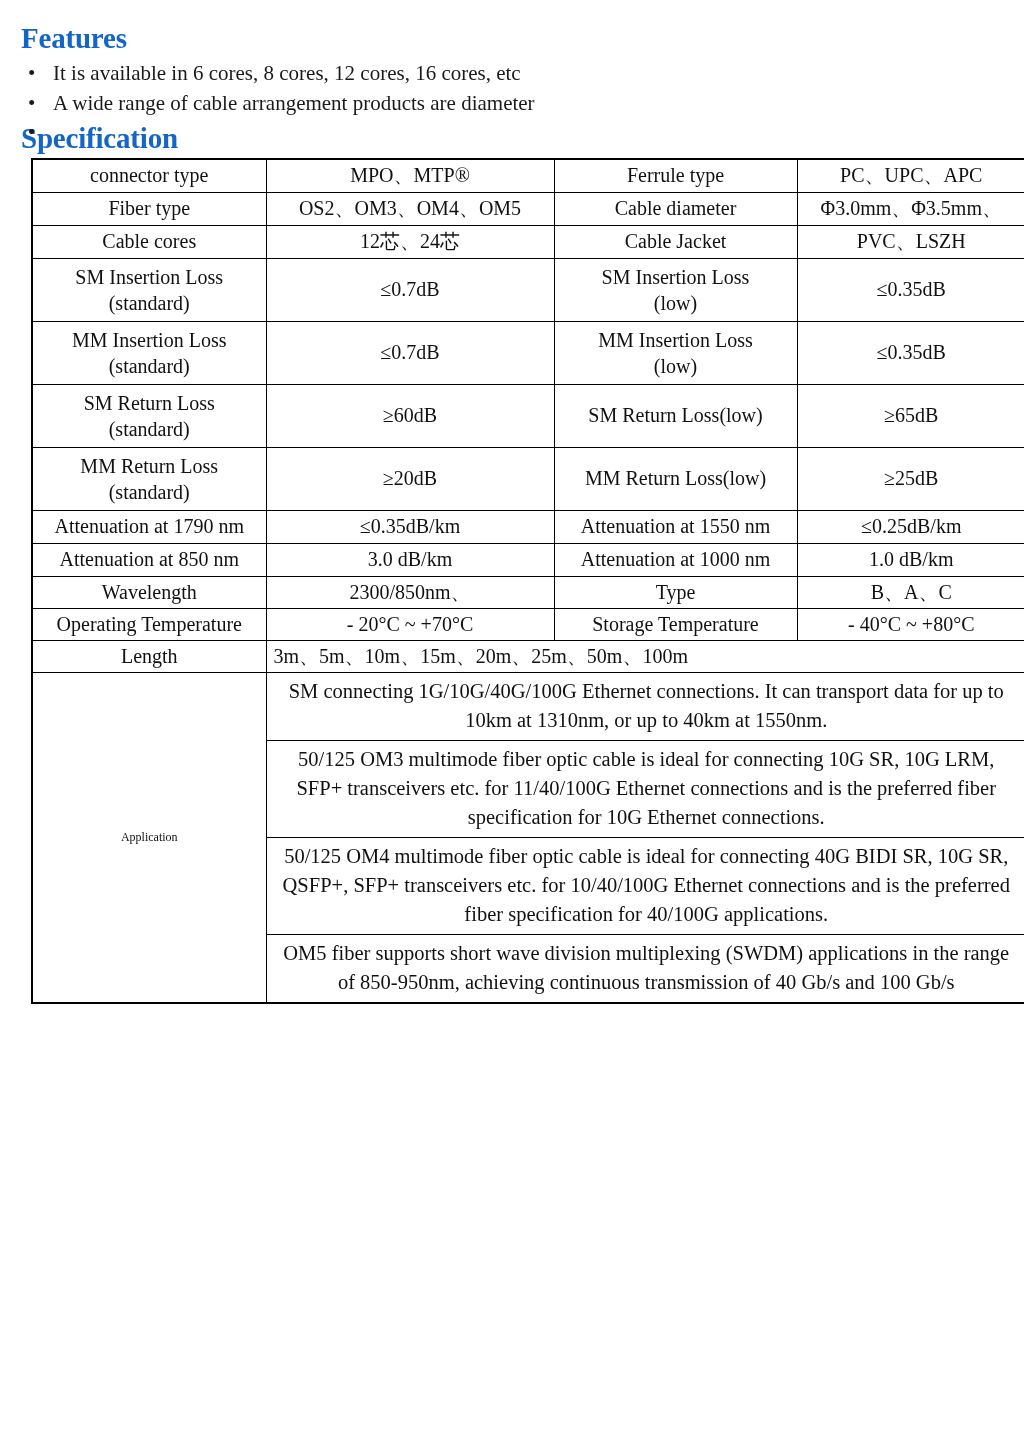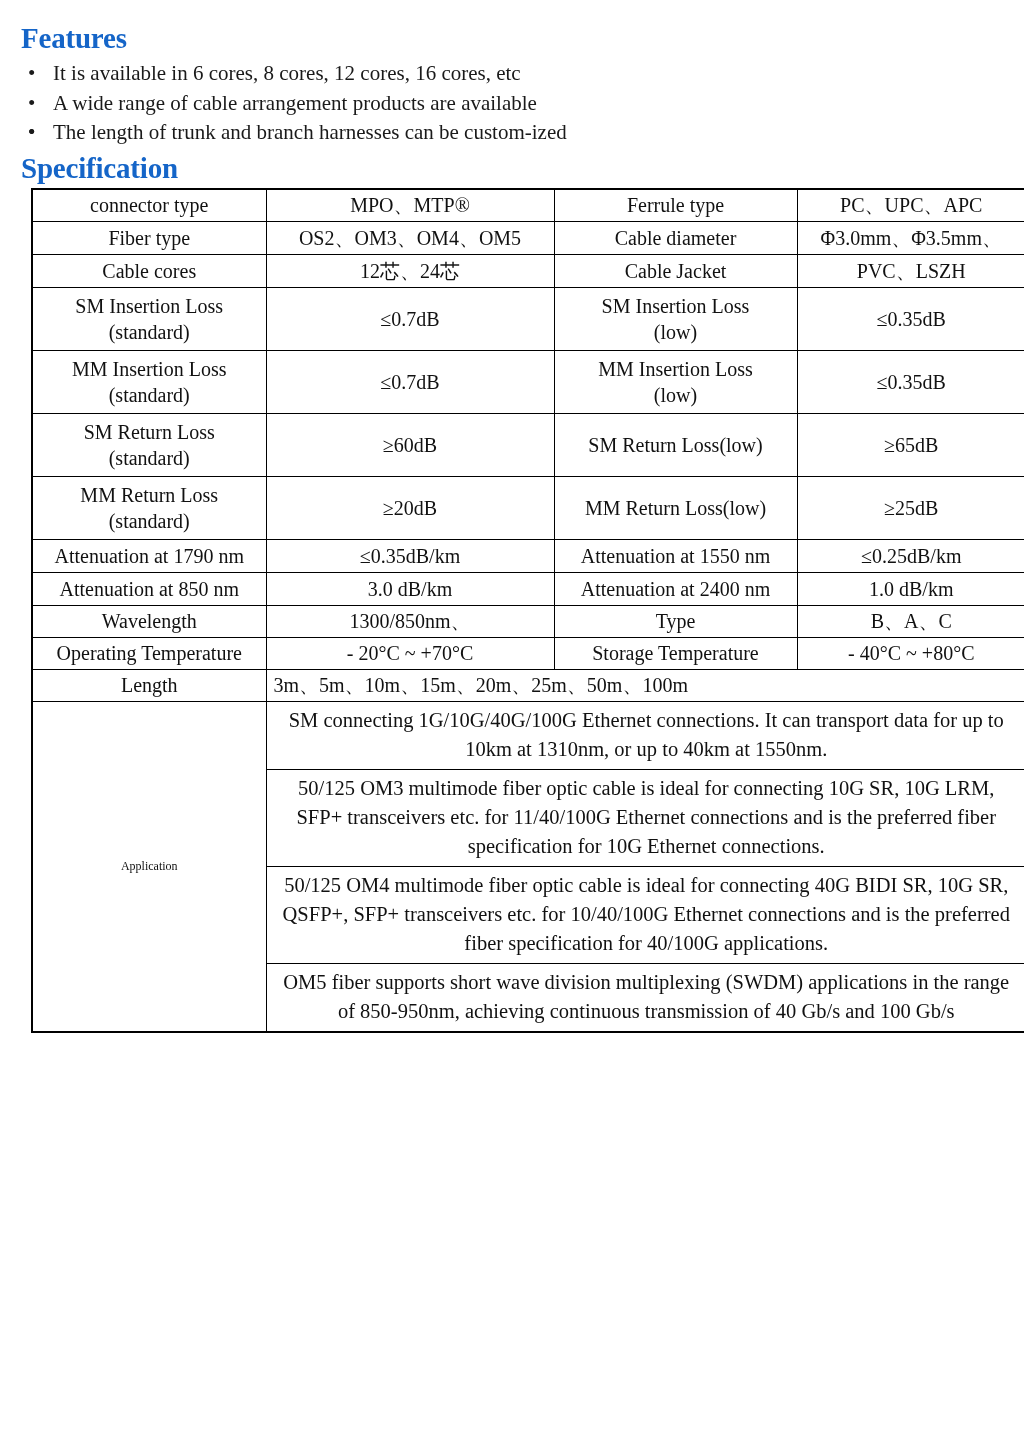--- a/index.html
+++ b/index.html
@@ -102,28 +102,27 @@
 
   <h1 class="section-heading" id="features-heading">Features</h1>
 
   <ul class="feature-list">
     <li class="feature-item">
       <span class="bullet">•</span>
       <span>It is available in 6 cores, 8 cores, 12 cores, 16 cores, etc</span>
     </li>
     <li class="feature-item">
       <span class="bullet">•</span>
-      <span>A wide range of cable arrangement products are available</span>
-    </li>
-    <li class="feature-item">
-      <span class="bullet">•</span>
-    </li>
-    <li class="feature-item">
-      <span class="bullet">•</span>
-      <span>The length of trunk and branch harnesses can be custom-ized</span>
+      <span>A wide range of cable arrangement products are diameter</span>
+    </li>
+    <li class="feature-item">
+      <span class="bullet">•</span>
+    </li>
+    <li class="feature-item">
+      <span class="bullet">•</span>
     </li>
   </ul>
 
   <h1 class="section-heading" id="spec-heading">Specification</h1>
 
   <table class="spec-table">
     <colgroup>
       <col class="col-a">
         <col class="col-b">
         <col class="col-c">
@@ -201,27 +200,27 @@
       <tr class="norm">
         <td>Attenuation at 1790 nm</td>
         <td>≤0.35dB/km</td>
         <td>Attenuation at 1550 nm</td>
         <td>≤0.25dB/km</td>
       </tr>
 
       <tr class="norm">
         <td>Attenuation at 850 nm</td>
         <td>3.0 dB/km</td>
-        <td>Attenuation at 2400 nm</td>
+        <td>Attenuation at 1000 nm</td>
         <td>1.0 dB/km</td>
       </tr>
 
       <tr class="short">
         <td>Wavelength</td>
-        <td>1300/850nm、</td>
+        <td>2300/850nm、</td>
         <td>Type</td>
         <td>B、A、C</td>
       </tr>
 
       <tr class="short">
         <td>Operating Temperature</td>
         <td>- 20°C ~ +70°C</td>
         <td>Storage Temperature</td>
         <td>- 40°C ~ +80°C</td>
       </tr>

